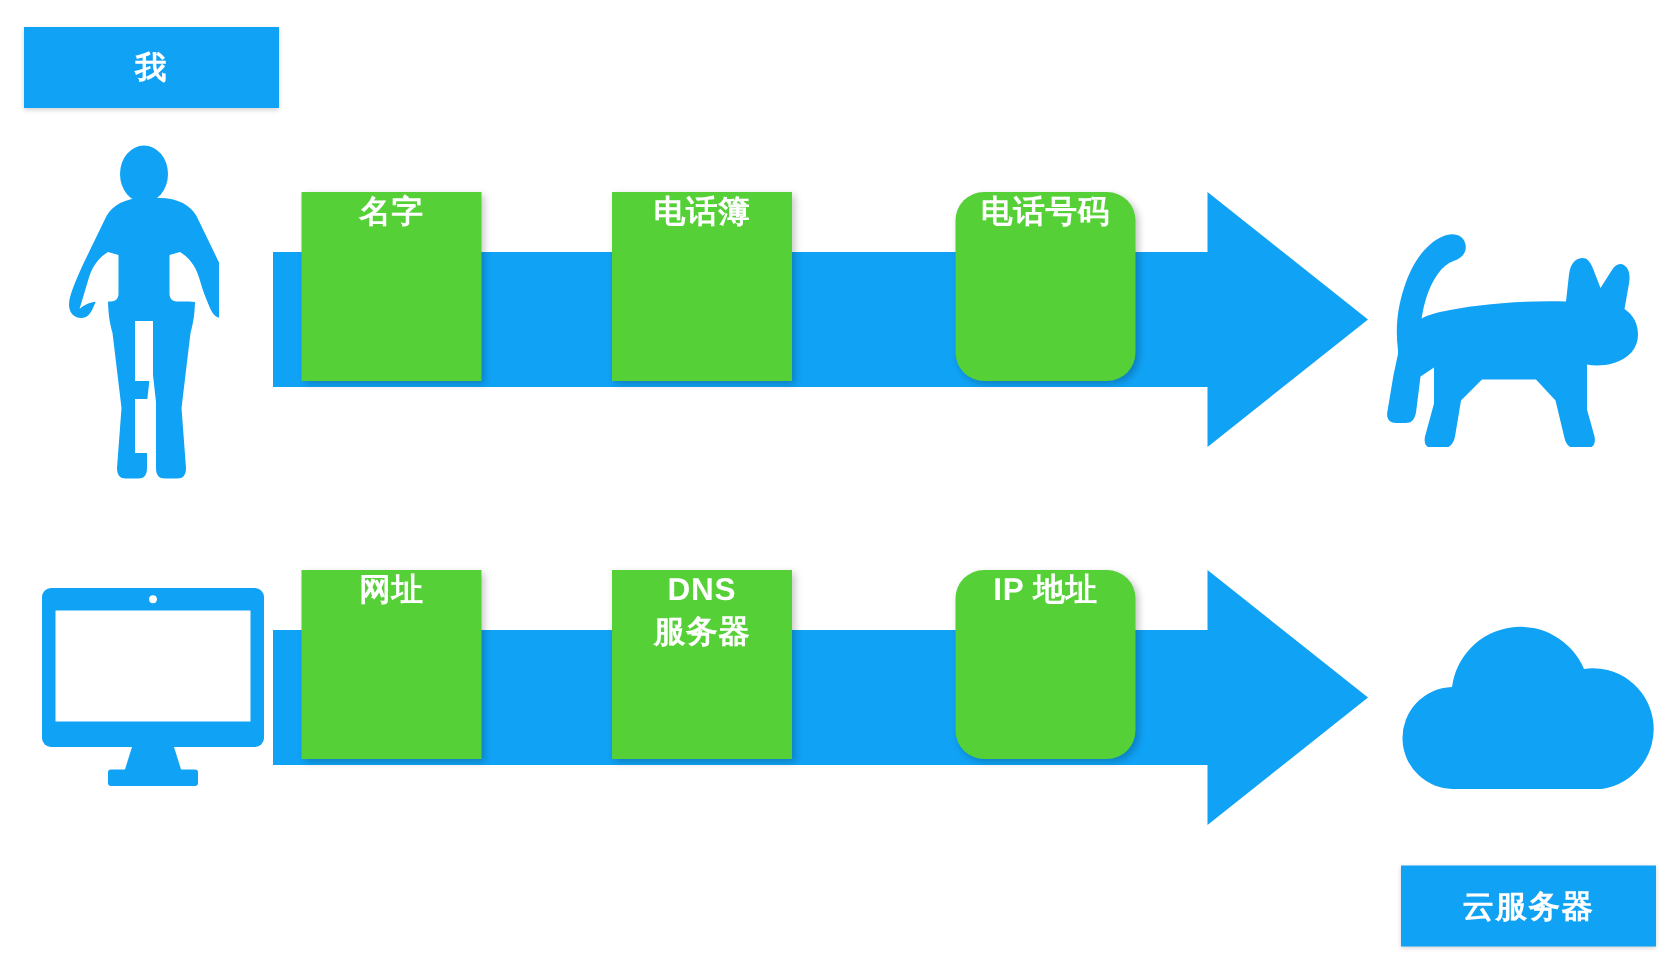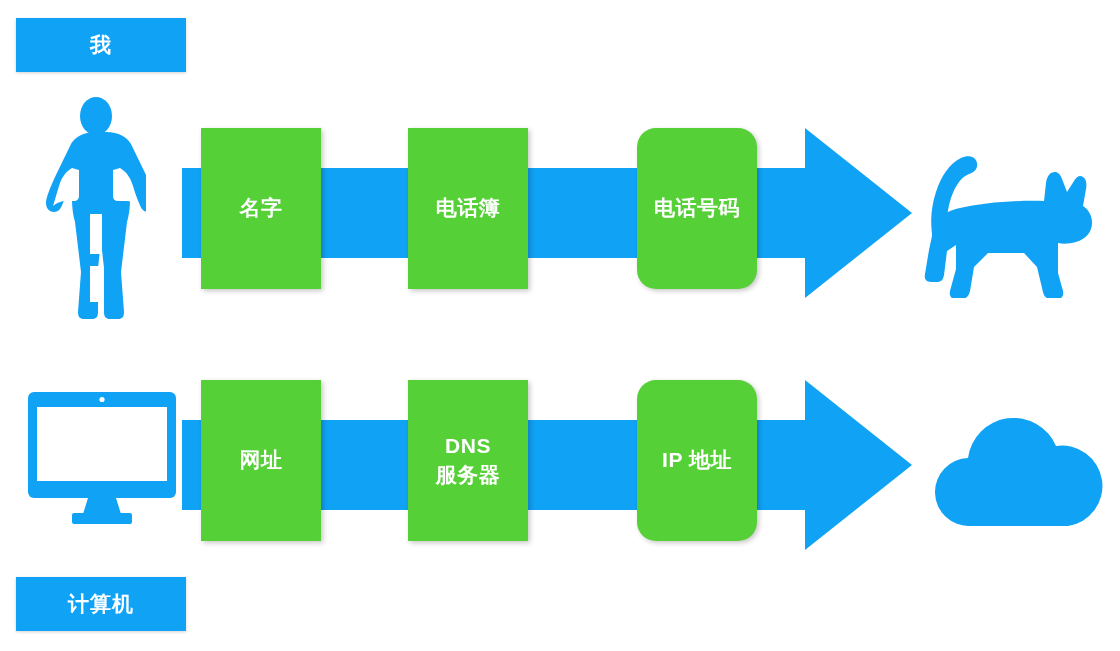--- a/index.html
+++ b/index.html
@@ -48,25 +48,24 @@
     pointer-events: none;
   }
   #arrow-row-contacts { top: 128px; }
   #arrow-row-dns      { top: 380px; }
   .arrow svg { display: block; width: 100%; height: 100%; }
 
   
   .step {
     position: absolute;
     width: 120px;
-    height: 161px;
+    height: 126px;
     background: #55D036;
     color: #ffffff;
     display: flex;
-    align-items: center;
     justify-content: center;
     text-align: center;
     font-size: 21px;
     font-weight: 700;
     line-height: 1.35;
     letter-spacing: 0.5px;
     box-shadow: 2px 2px 5px rgba(0,0,0,0.22);
   }
   .row-contacts .step { top: 128px; }
   .row-dns .step      { top: 380px; }
@@ -85,24 +84,24 @@
 </head>
 <body>
 
 <div id="canvas">
 
   <div class="chip" id="chip-me">
     <span>我</span>
   </div>
 
 
-  <div class="chip" id="chip-computer">
-    <span>计算机</span>
-  </div>
-
+
+  <div class="chip" id="chip-cloud">
+    <span>云服务器</span>
+  </div>
 
   <div class="arrow" id="arrow-row-contacts">
     <svg viewBox="0 0 730 170" xmlns="http://www.w3.org/2000/svg" aria-hidden="true">
       <path d="M0 40 L623 40 L623 0 L730 85 L623 170 L623 130 L0 130 Z" fill="#10A2F5"></path>
     </svg>
   </div>
 
   <div class="row-contacts">
     <div class="step col-1">
       <span>名字</span>

